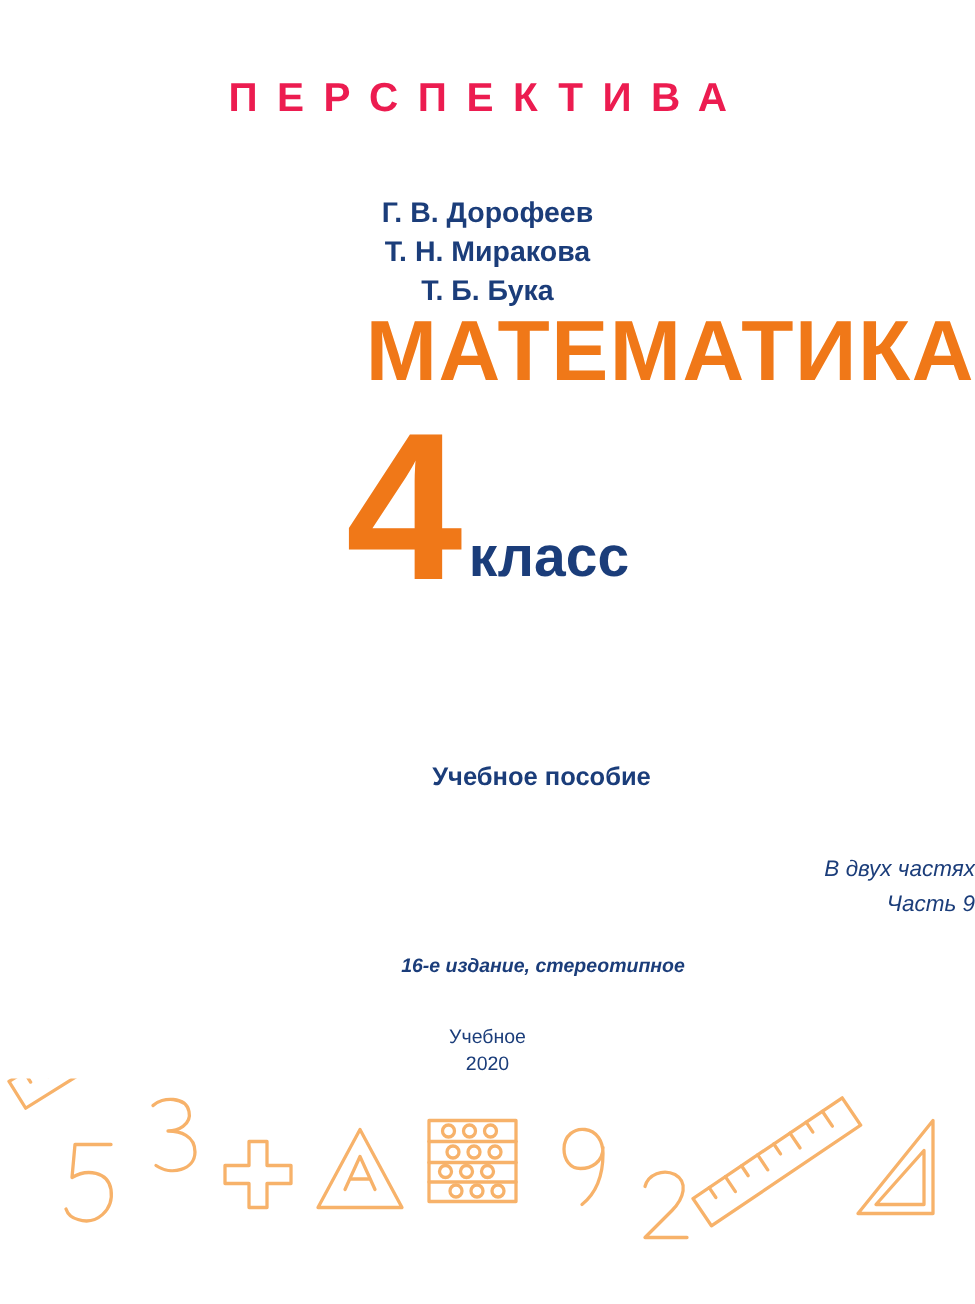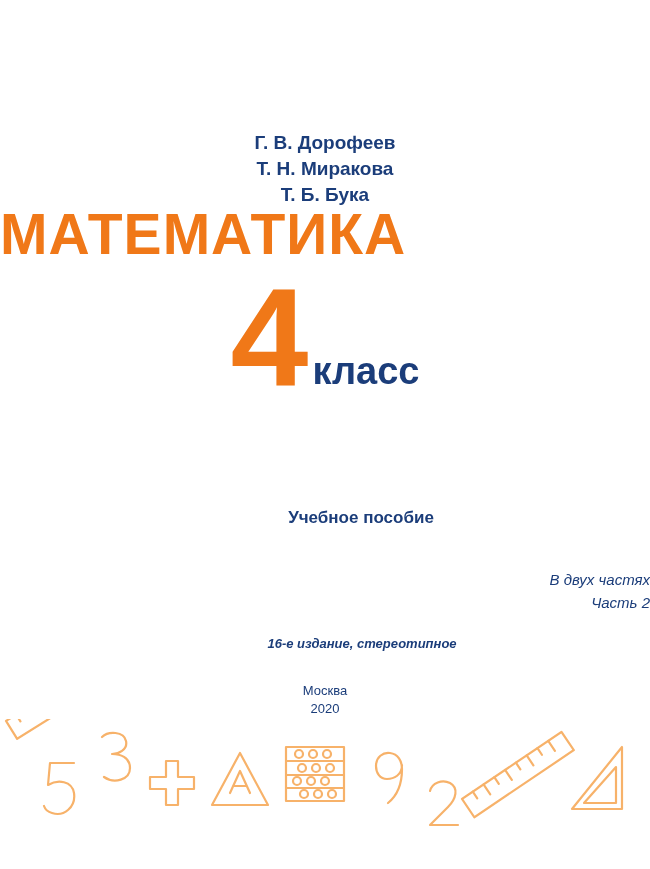--- a/index.html
+++ b/index.html
@@ -52,21 +52,21 @@
     line-height: 26px;
     white-space: nowrap;
   }
 
   
   .main-title {
     position: absolute;
     top: 204px;
     left: 0;
     width: 650px;
-    text-align: left;
+    text-align: right;
     color: #f07818;
     font-weight: bold;
     font-size: 57px;
     letter-spacing: 1px;
     line-height: 60px;
   }
 
   
   .grade-wrap {
     position: absolute;
@@ -168,45 +168,46 @@
     width: 650px;
     height: 150px;
   }
   .deco svg { display: block; }
 </style>
 </head>
 <body>
 
 <div class="page">
 
+  <div class="series">ПЕРСПЕКТИВА</div>
 
   <div class="authors">
     <div class="author">Г. В. Дорофеев</div>
     <div class="author">Т. Н. Миракова</div>
     <div class="author">Т. Б. Бука</div>
   </div>
 
   <div class="main-title">МАТЕМАТИКА</div>
 
   <div class="grade-wrap">
     <span class="grade-num">4</span><span class="grade-word">класс</span>
   </div>
 
 
   <div class="kind">Учебное пособие</div>
 
   <div class="parts">
     <div>В двух частях</div>
-    <div>Часть 2</div>
+    <div>Часть 9</div>
   </div>
 
   <div class="edition">16-е издание, стереотипное</div>
 
   <div class="imprint">
-    <div>Москва</div>
+    <div>Учебное</div>
     <div>2020</div>
   </div>
 
   <div class="deco">
     <svg width="650" height="150" viewBox="0 0 650 150" fill="none" stroke="#f7b26a" stroke-width="2.2" stroke-linejoin="round" stroke-linecap="round">
 
       <g transform="translate(6,2) rotate(-32)">
         <rect x="0" y="0" width="108" height="21"></rect>
         <line x1="12" y1="0" x2="12" y2="8"></line>
         <line x1="24" y1="0" x2="24" y2="11"></line>

